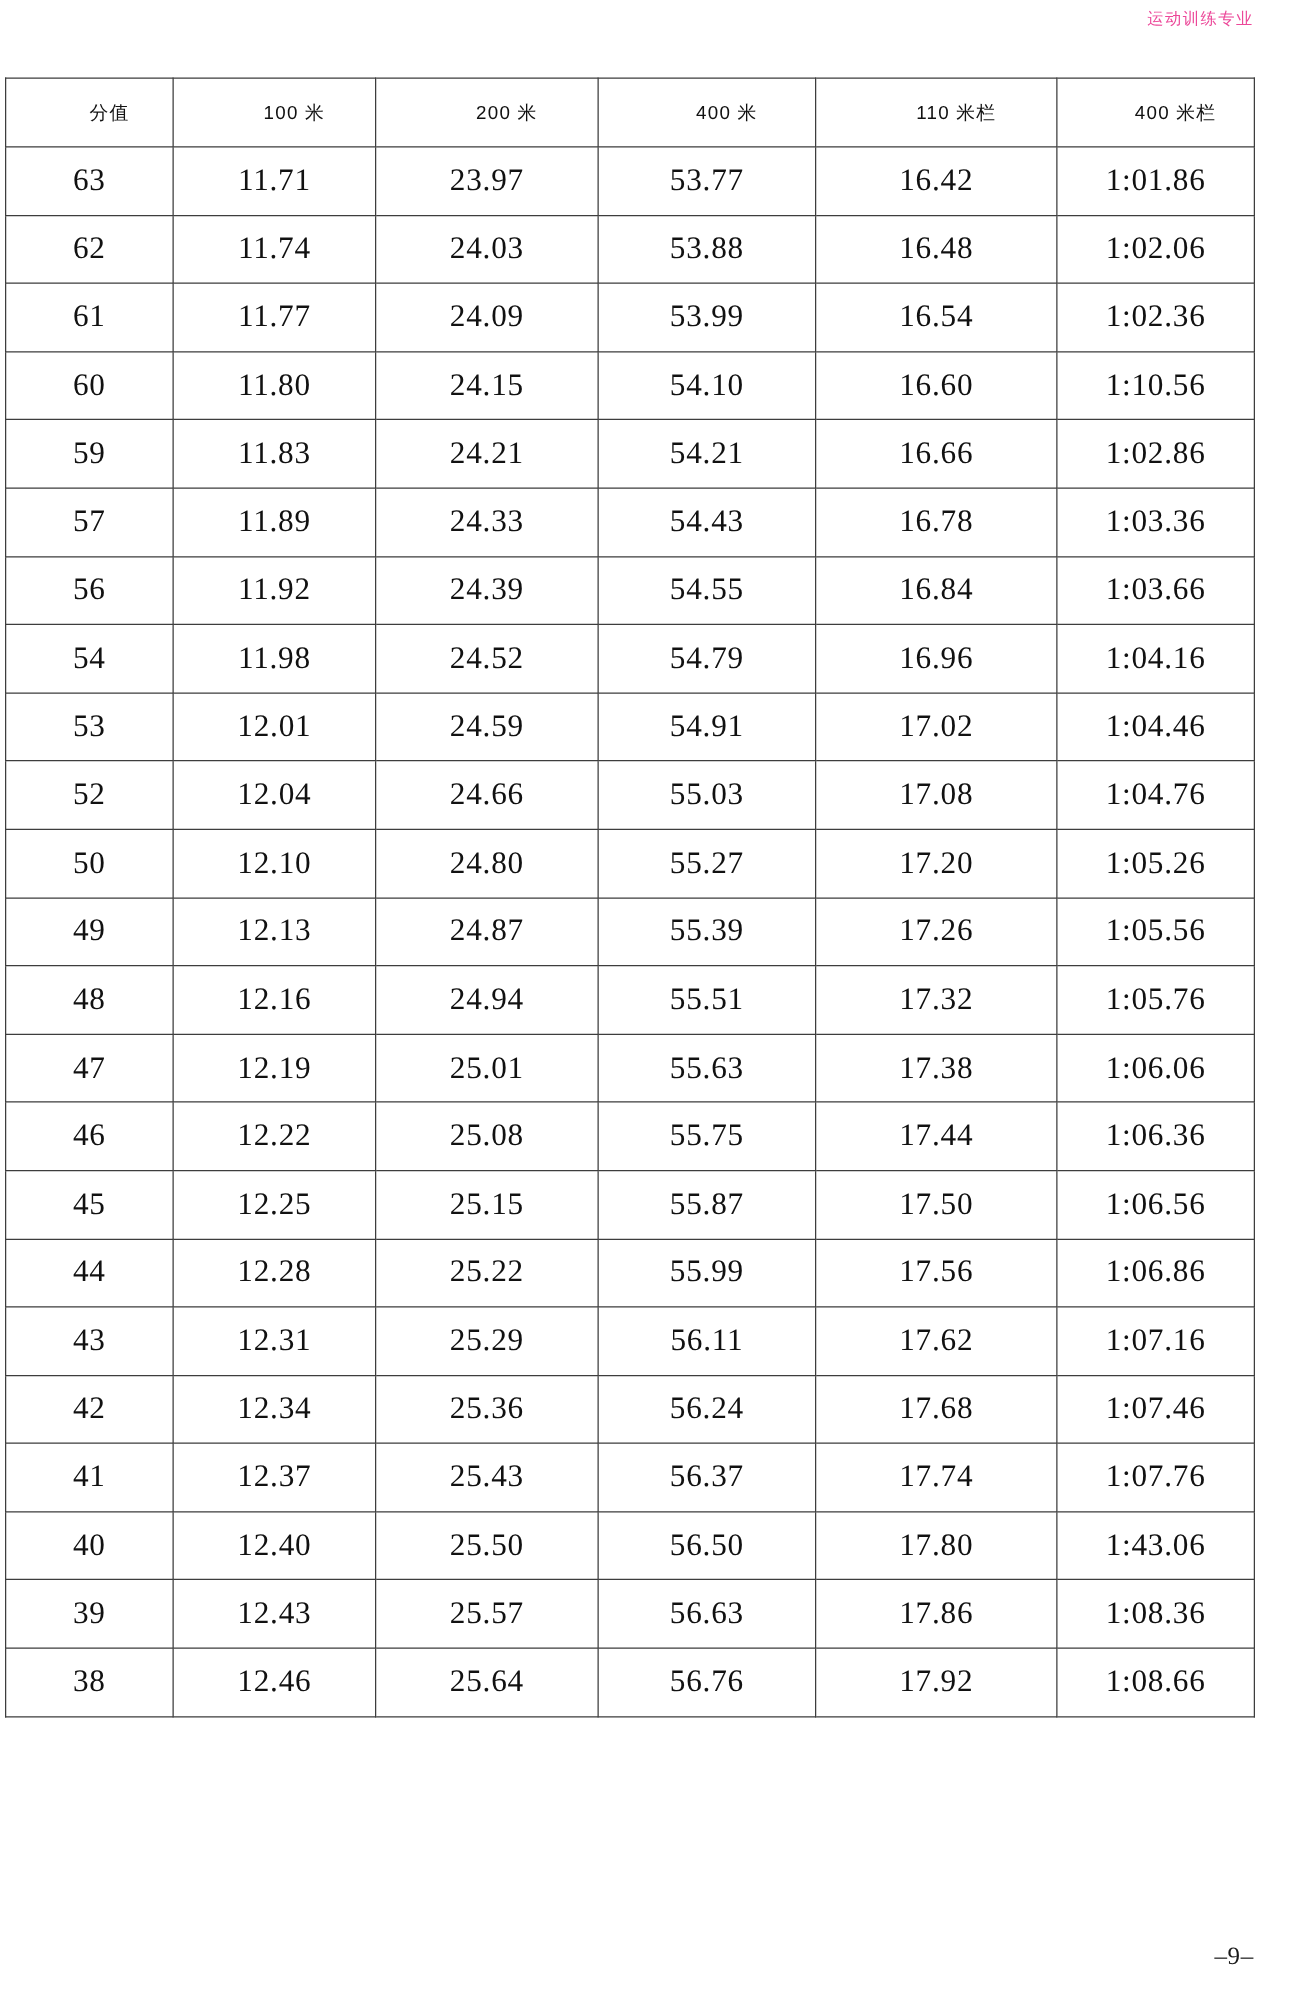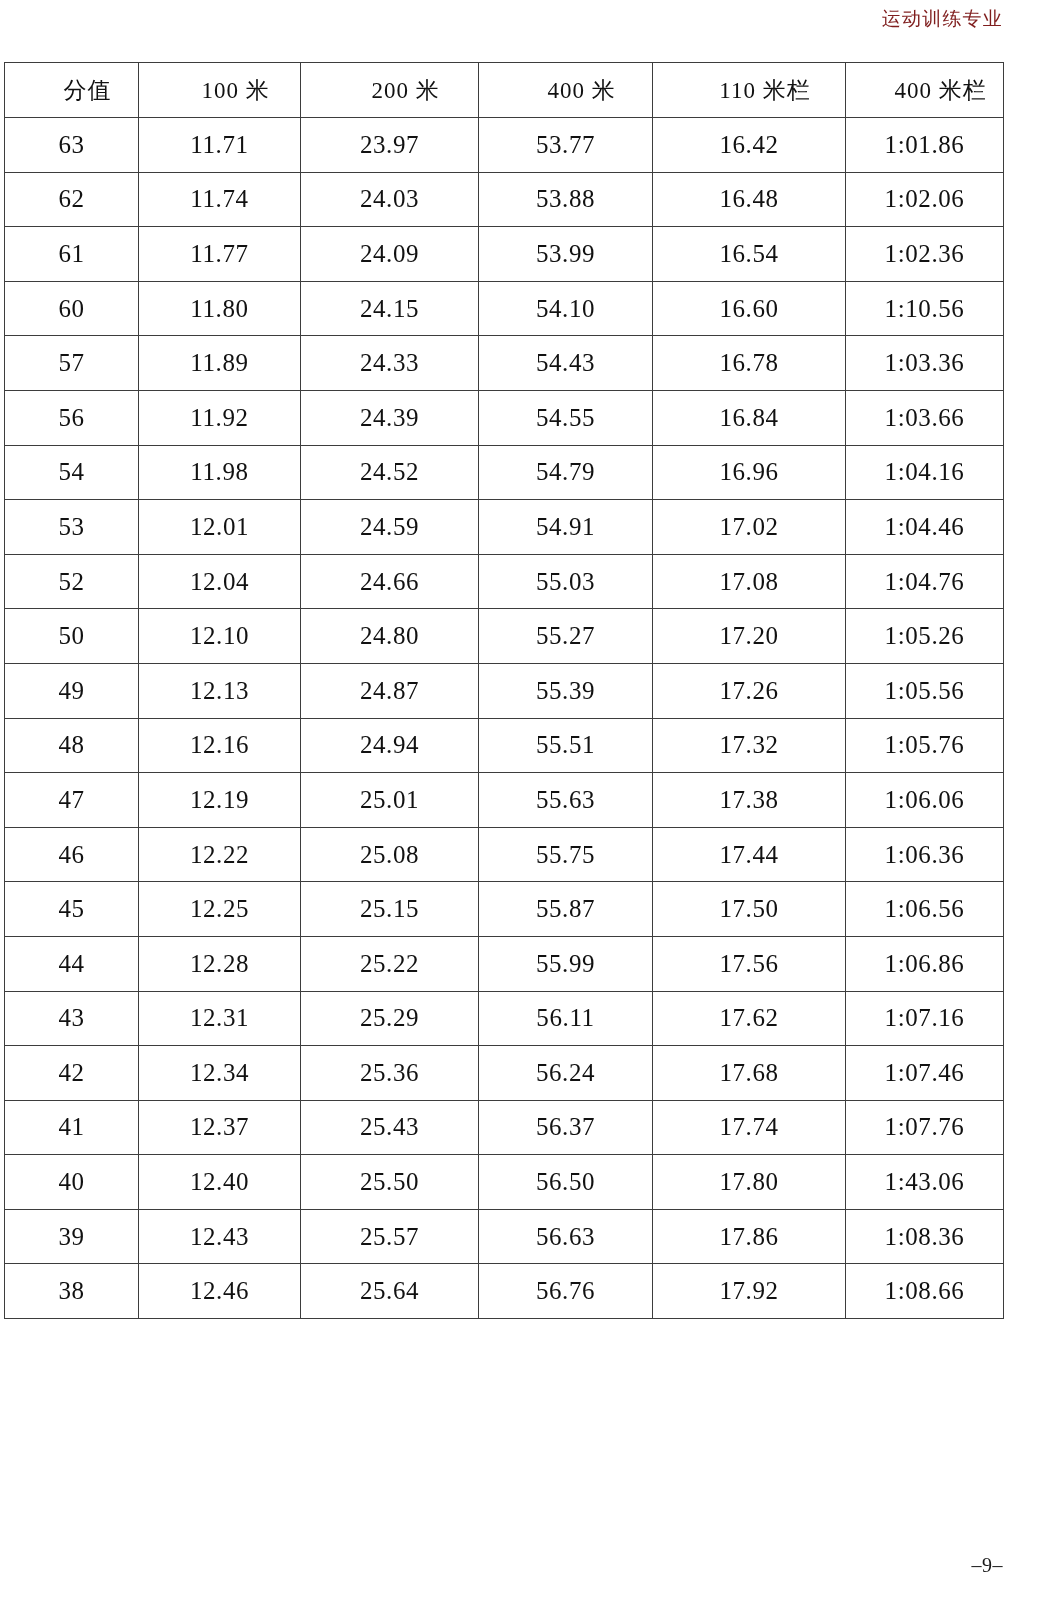--- a/index.html
+++ b/index.html
@@ -22,23 +22,23 @@
     width: 1047px;
     height: 1600px;
   }
 
   
   .running-head {
     position: absolute;
     right: 44px;
     top: 6px;
     font-family: "DejaVu Sans", "Liberation Sans", sans-serif;
-    font-size: 19px;
+    font-size: 13px;
     letter-spacing: 1.2px;
-    color: #7f1d1d;
+    color: #ec4899;
     white-space: nowrap;
   }
 
   
   .table-wrap {
     position: absolute;
     left: 4px;
     top: 62px;
     width: 999px;
   }
@@ -57,22 +57,22 @@
     vertical-align: middle;
     font-size: 25px;
     font-weight: normal;
     letter-spacing: 0.6px;
     padding: 0;
     color: #111111;
     font-family: "Liberation Serif", "DejaVu Serif", serif;
   }
 
   table.score-table thead th {
-    font-family: Liberation Serif, serif;
-    font-size: 23px;
+    font-family: Liberation Sans, sans-serif;
+    font-size: 15px;
     letter-spacing: 1px;
     height: 54px;
     padding-left: 32px;
   }
 
   
   col.c0 { width: 134px; }
   col.c1 { width: 162px; }
   col.c2 { width: 178px; }
   col.c3 { width: 174px; }
@@ -149,20 +149,28 @@
           </tr>
           <tr>
             <td class="cell-score">60</td>
             <td>11.80</td>
             <td>24.15</td>
             <td>54.10</td>
             <td>16.60</td>
             <td>1:10.56</td>
           </tr>
           <tr>
+            <td class="cell-score">59</td>
+            <td>11.83</td>
+            <td>24.21</td>
+            <td>54.21</td>
+            <td>16.66</td>
+            <td>1:02.86</td>
+          </tr>
+          <tr>
             <td class="cell-score">57</td>
             <td>11.89</td>
             <td>24.33</td>
             <td>54.43</td>
             <td>16.78</td>
             <td>1:03.36</td>
           </tr>
           <tr>
             <td class="cell-score">56</td>
             <td>11.92</td>

